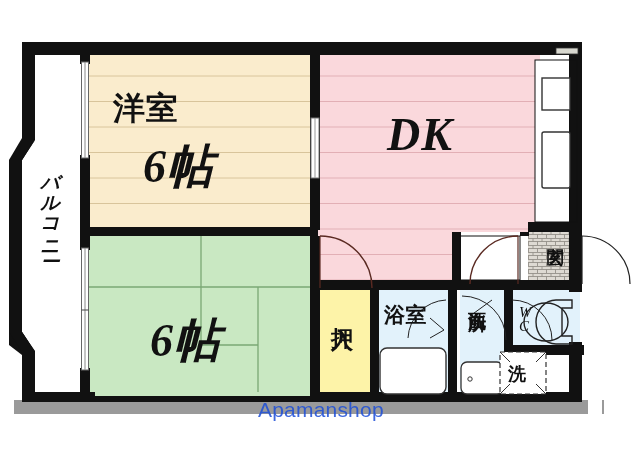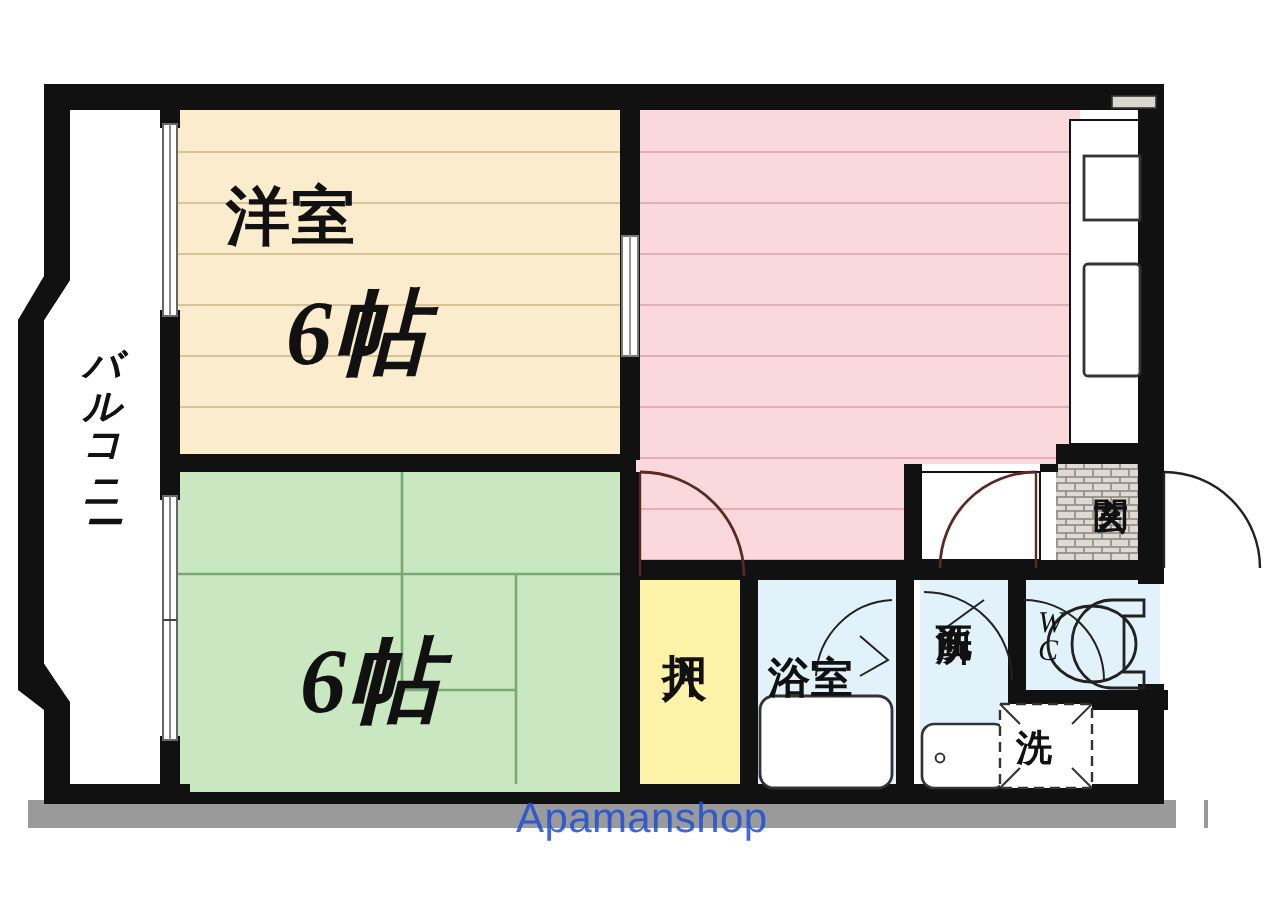--- a/index.html
+++ b/index.html
@@ -44,21 +44,21 @@
     letter-spacing: 0.06em;
   }
   .lbl-yoshitsu-a { left: 113px; top: 92px; font-size: 32px; }
   .lbl-yoshitsu-b { left: 143px; top: 144px; font-size: 46px; font-style: italic; }
   .lbl-washitsu-a { left: 140px; top: 250px; font-size: 46px; }
   .lbl-washitsu-b { left: 150px; top: 318px; font-size: 46px; font-style: italic; }
   .lbl-dk-a { left: 387px; top: 112px; font-size: 46px; font-style: italic; font-family: "Liberation Serif", serif; }
   .lbl-dk-b { left: 385px; top: 163px; font-size: 46px; font-style: italic; }
   .lbl-balcony { left: 40px; top: 160px; font-size: 19px; font-style: italic; }
   .lbl-oshiire { left: 331px; top: 309px; font-size: 22px; }
-  .lbl-yokushitsu { left: 384px; top: 305px; font-size: 21px; margin-top: 24px; }
+  .lbl-yokushitsu { left: 384px; top: 305px; font-size: 21px; }
   .lbl-senmenjo { left: 467px; top: 297px; font-size: 18px; }
   .lbl-genkan { left: 546px; top: 235px; font-size: 17px; }
   .lbl-sentaku { left: 508px; top: 365px; font-size: 18px; }
   .lbl-wc {
     position: absolute;
     left: 519px; top: 305px;
     font-size: 15px;
     font-style: italic;
     color: #111;
     line-height: 0.95;
@@ -272,20 +272,21 @@
       <path d="M492,300 L470,316"></path>
     </g>
 
   </svg>
 
   <div class="label lbl-yoshitsu-a">洋室</div>
   <div class="label lbl-yoshitsu-b">6帖</div>
 
   <div class="label lbl-washitsu-b">6帖</div>
 
+  <div class="label lbl-dk-a">DK</div>
 
   <div class="label-v lbl-balcony">バルコニー</div>
 
   <div class="label-v lbl-oshiire">押入</div>
 
   <div class="label lbl-yokushitsu">浴室</div>
 
   <div class="label-v lbl-senmenjo">洗面所</div>
 
   <div class="label-v lbl-genkan">玄関</div>

